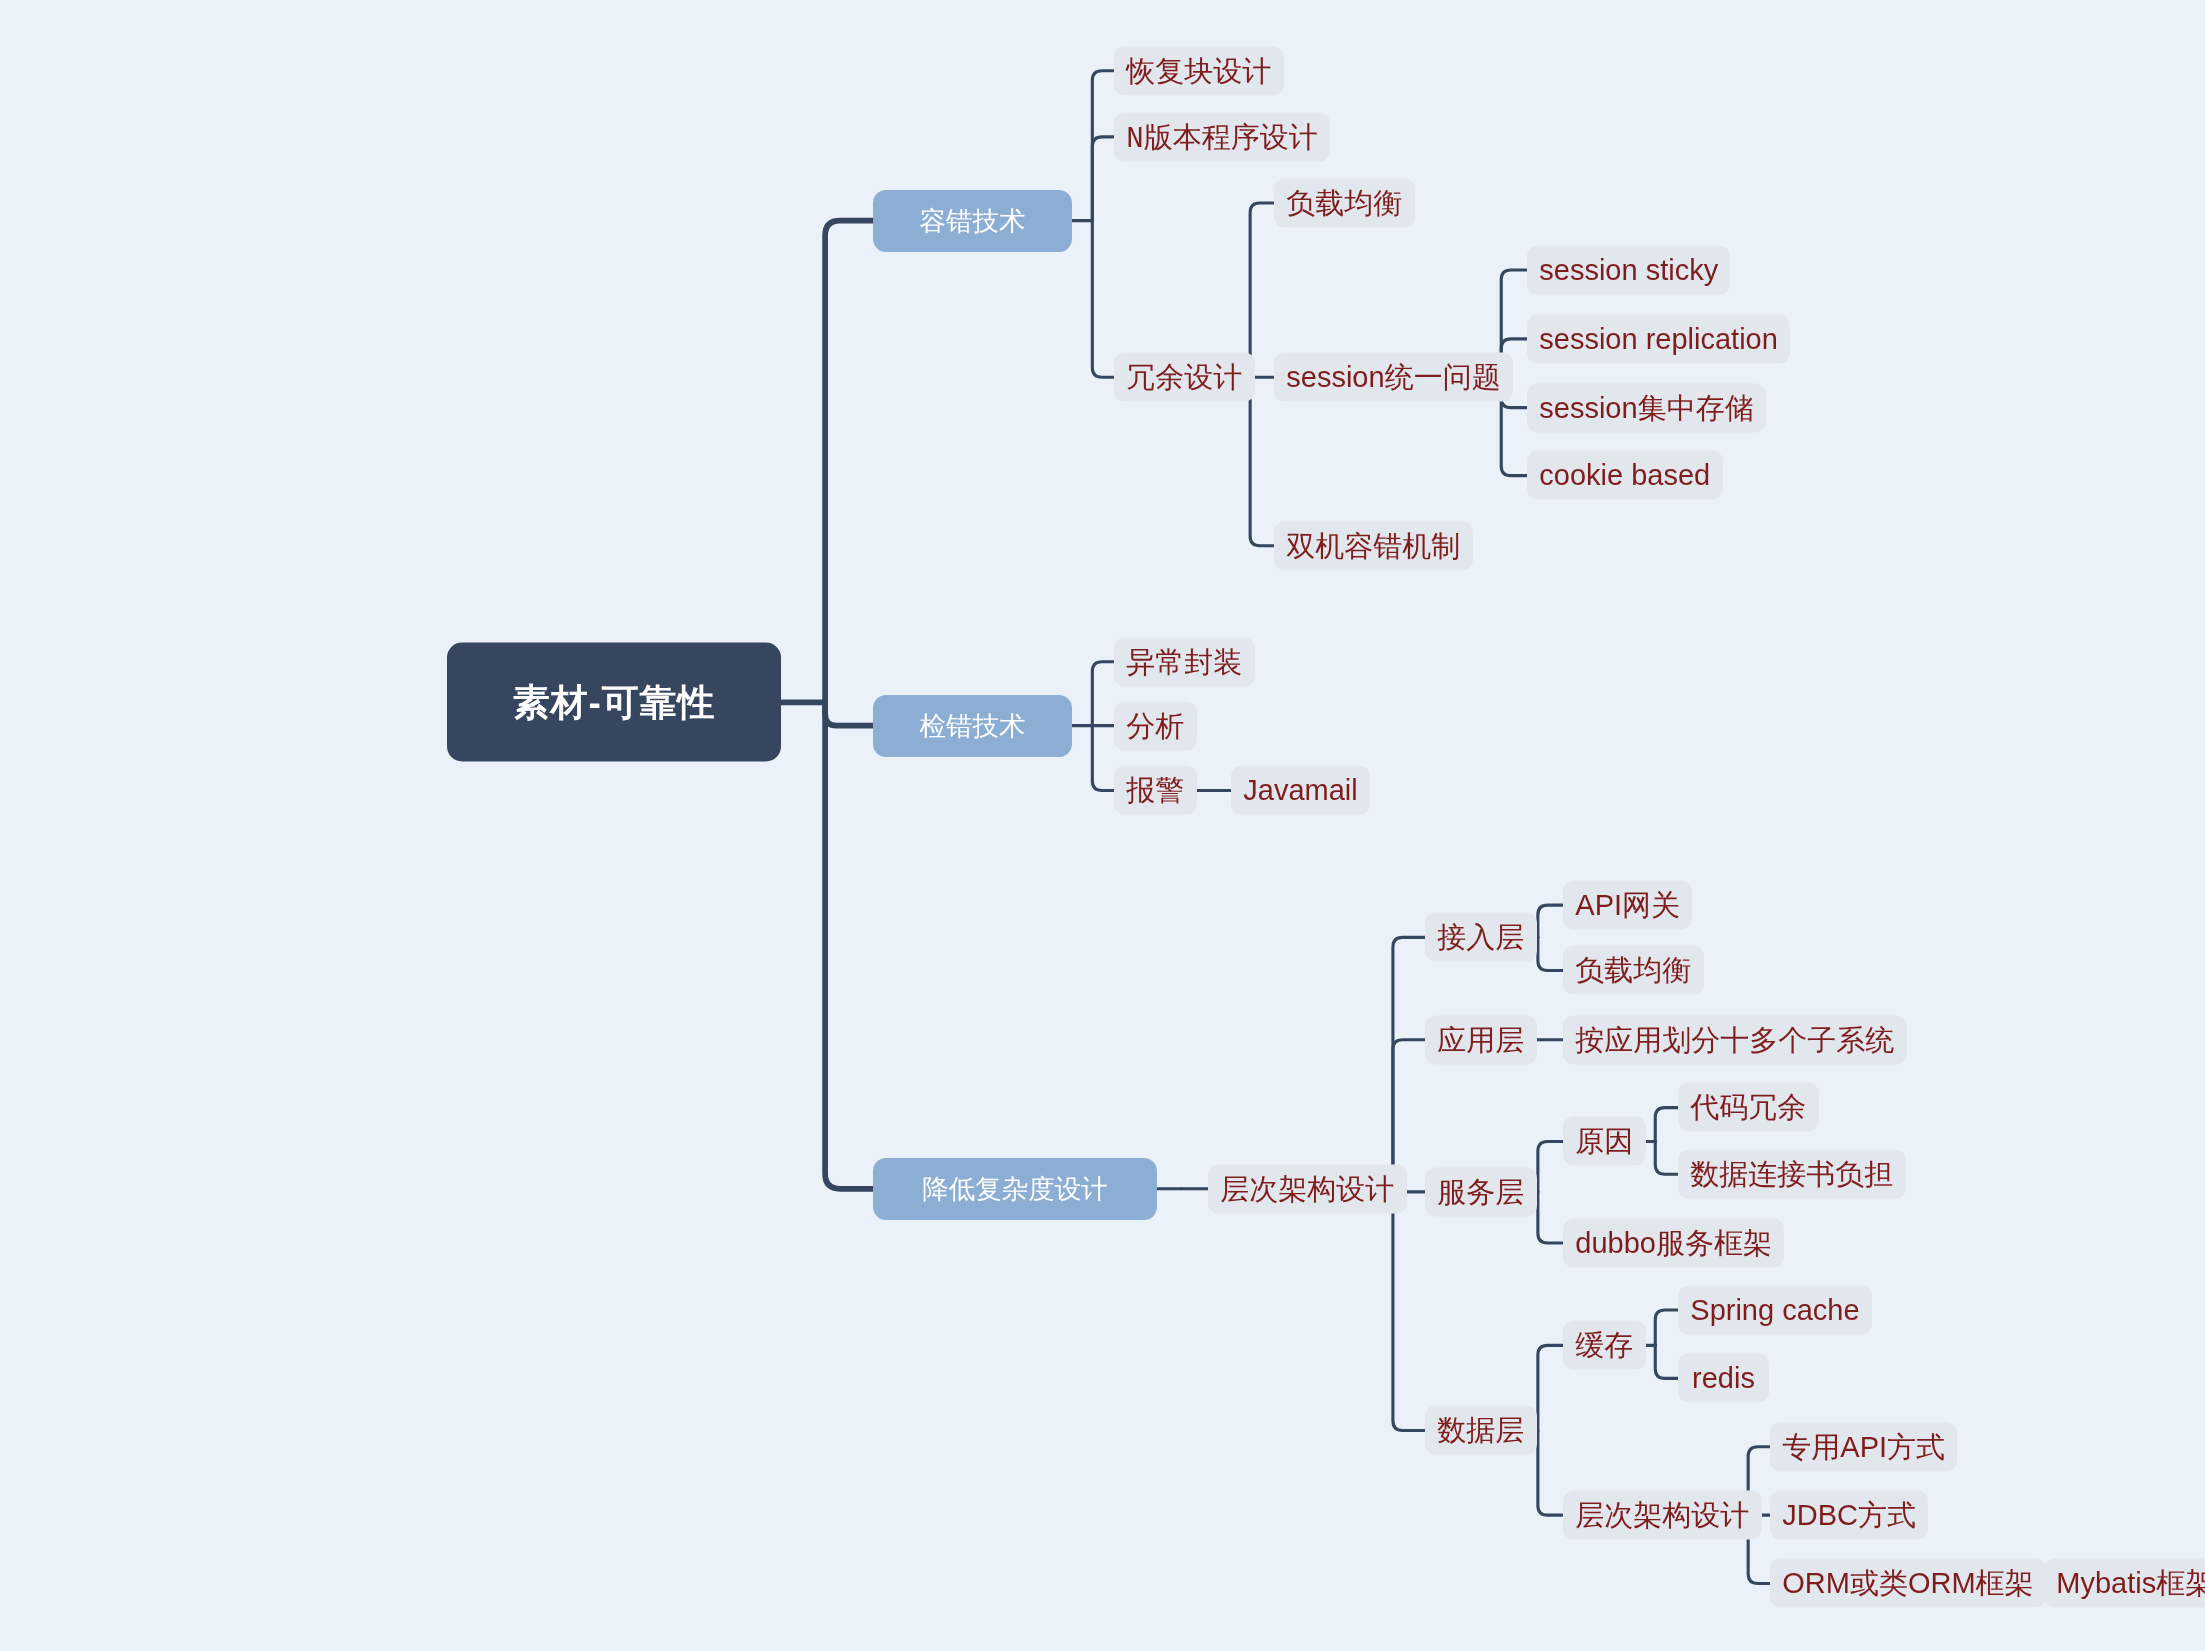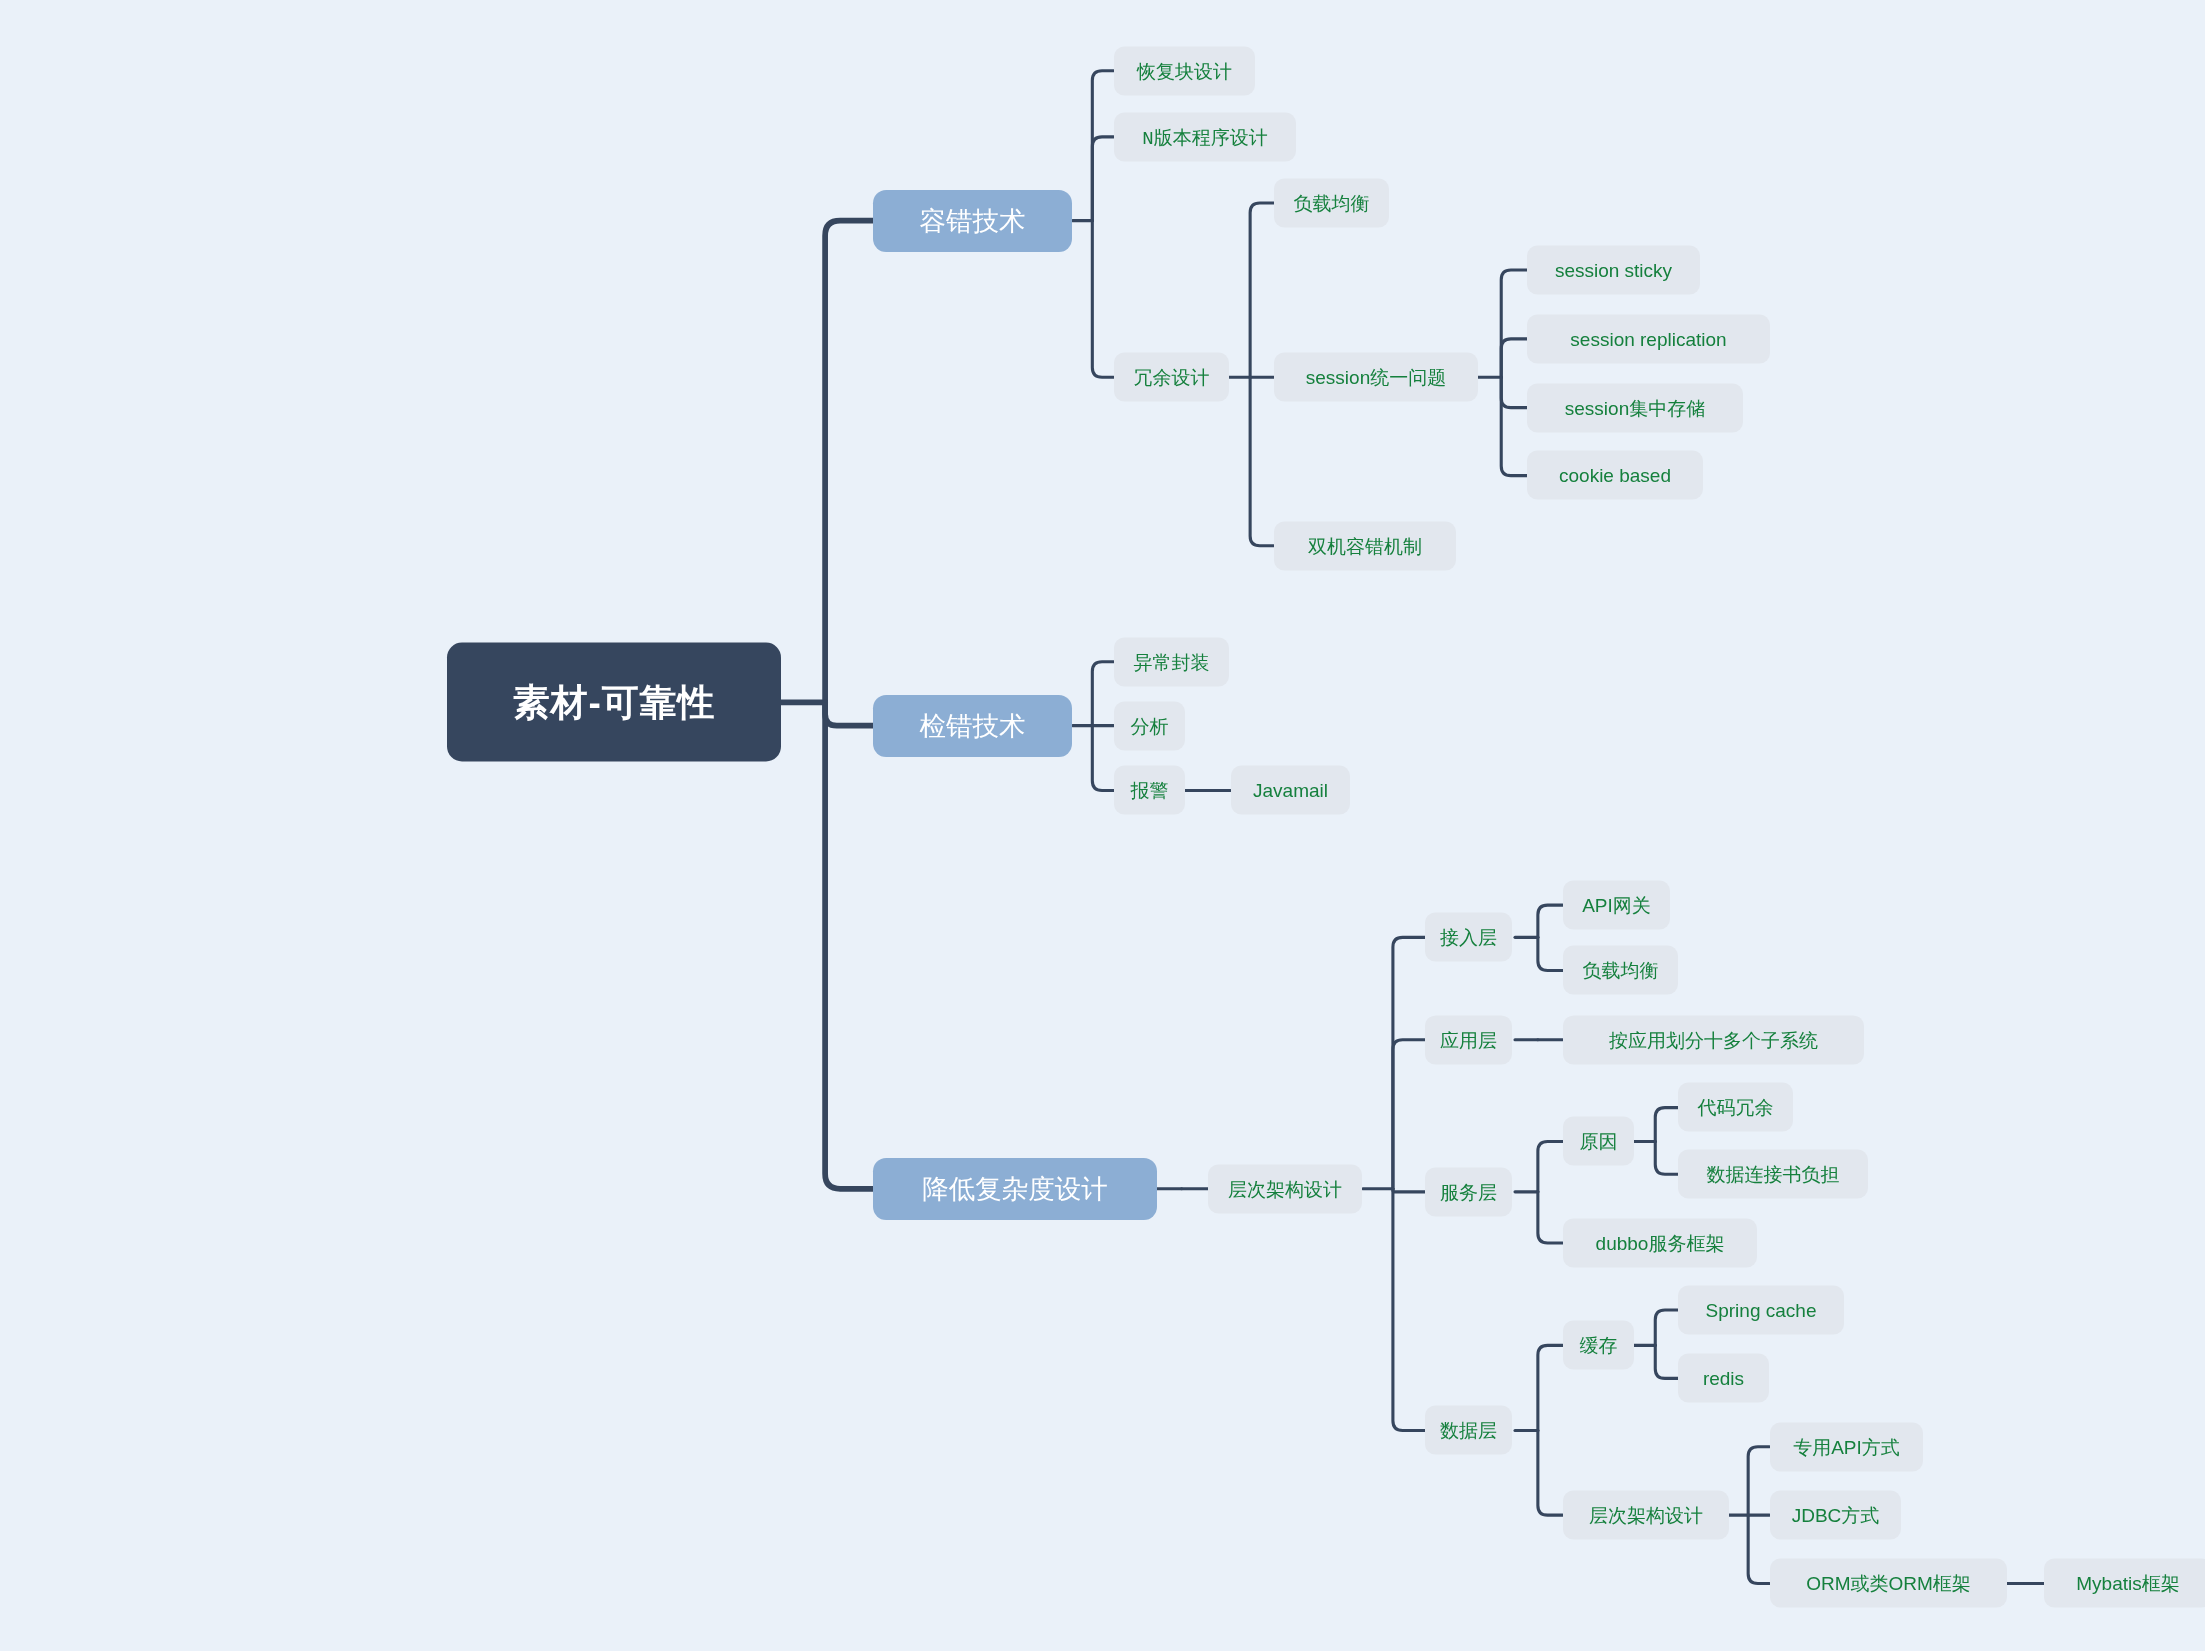--- a/index.html
+++ b/index.html
@@ -42,22 +42,22 @@
     font-size:26.5px;
     font-weight:500;
     border-radius:13.2px;
     height:62px;
     padding:0 14px;
   }
 
   
   .n-sub{
     background:#e2e7ee;
-    color:#15803d;
-    font-size:19px;
+    color:#7f1d1d;
+    font-size:29px;
     font-weight:400;
     border-radius:10.6px;
     height:49px;
     padding:0 12.3px;
   }
 </style>
 </head>
 <body>
 
 <div id="canvas">

